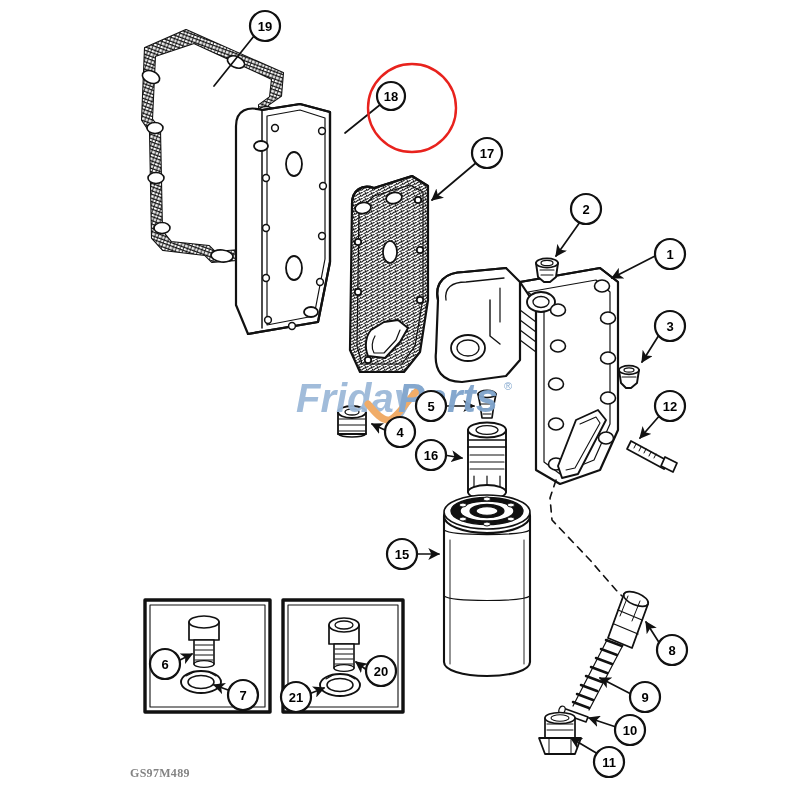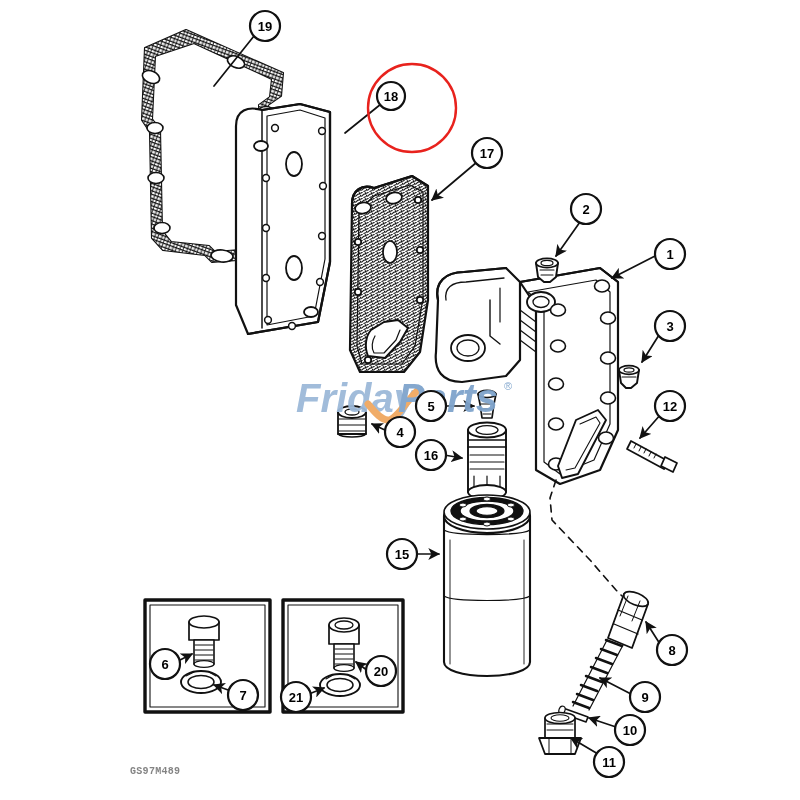--- a/index.html
+++ b/index.html
@@ -28,22 +28,22 @@
   .wm-layer {
     position: absolute;
     left: 0; top: 0;
     width: 800px; height: 800px;
     pointer-events: none;
   }
   .partno {
     position: absolute;
     left: 130px;
     top: 766px;
-    font-family: Liberation Mono, monospace;
-    font-size: 10px;
+    font-family: Liberation Serif, serif;
+    font-size: 12px;
     letter-spacing: 0.3px;
     color: #5a5a5a;
     font-weight: 700;
     opacity: .75;
   }
   text.callout-num {
     font-family: "Liberation Sans", sans-serif;
     font-weight: 700;
     font-size: 13px;
     fill: #000;

